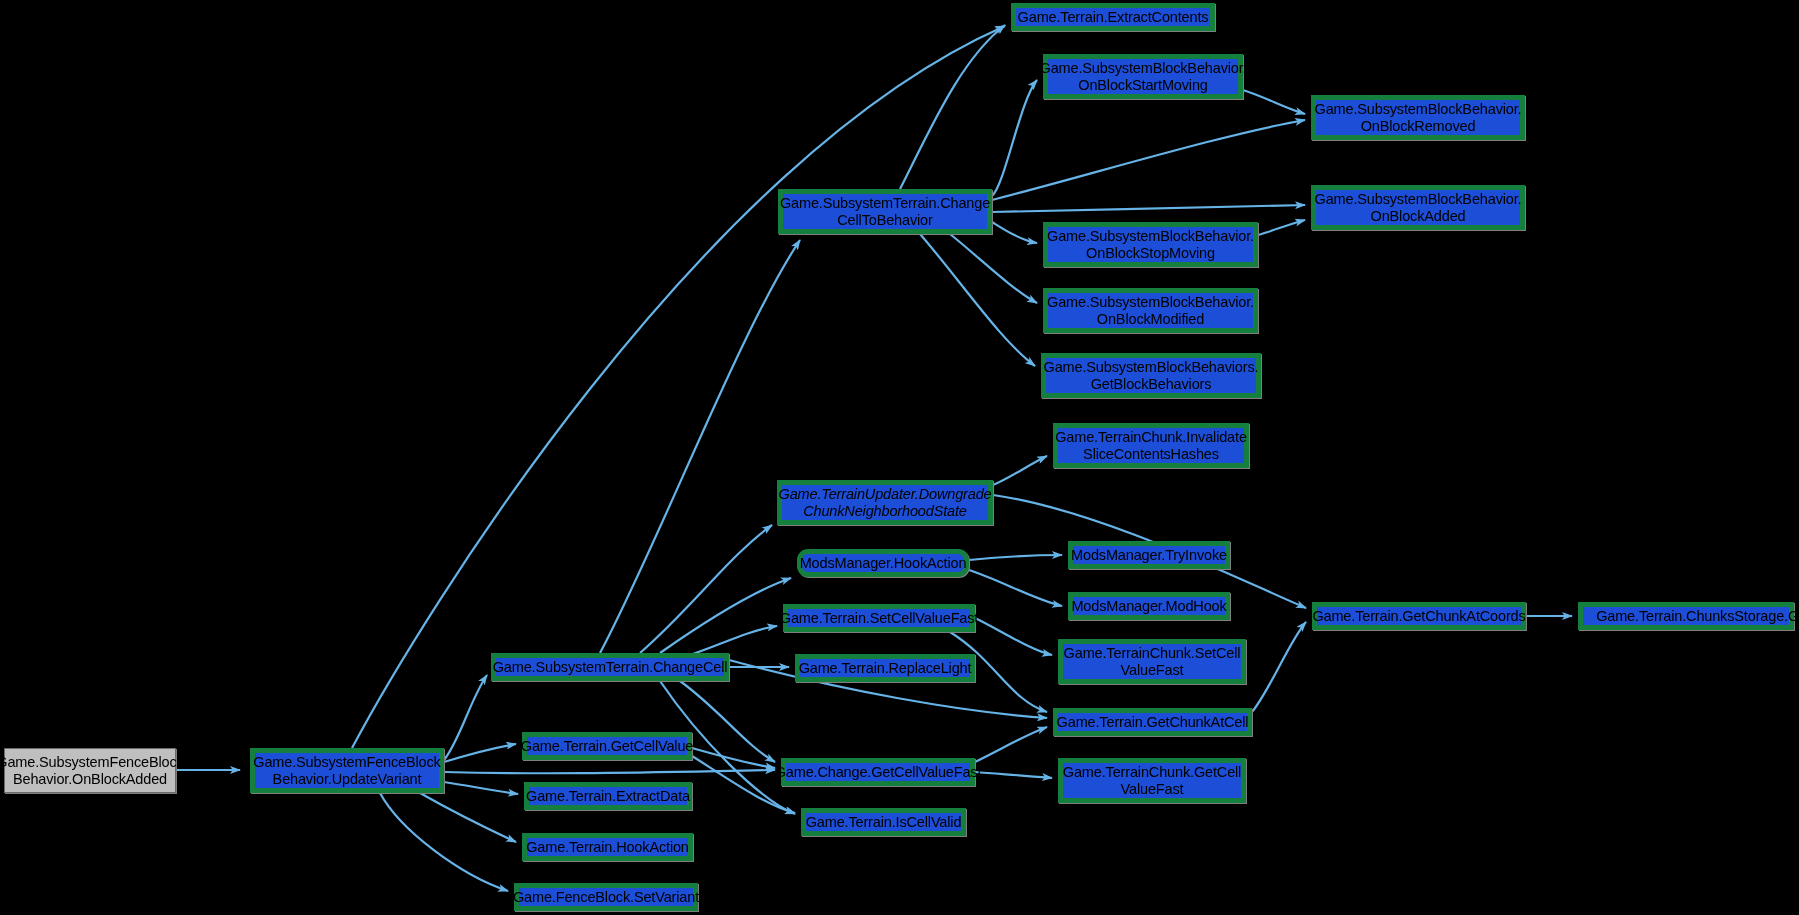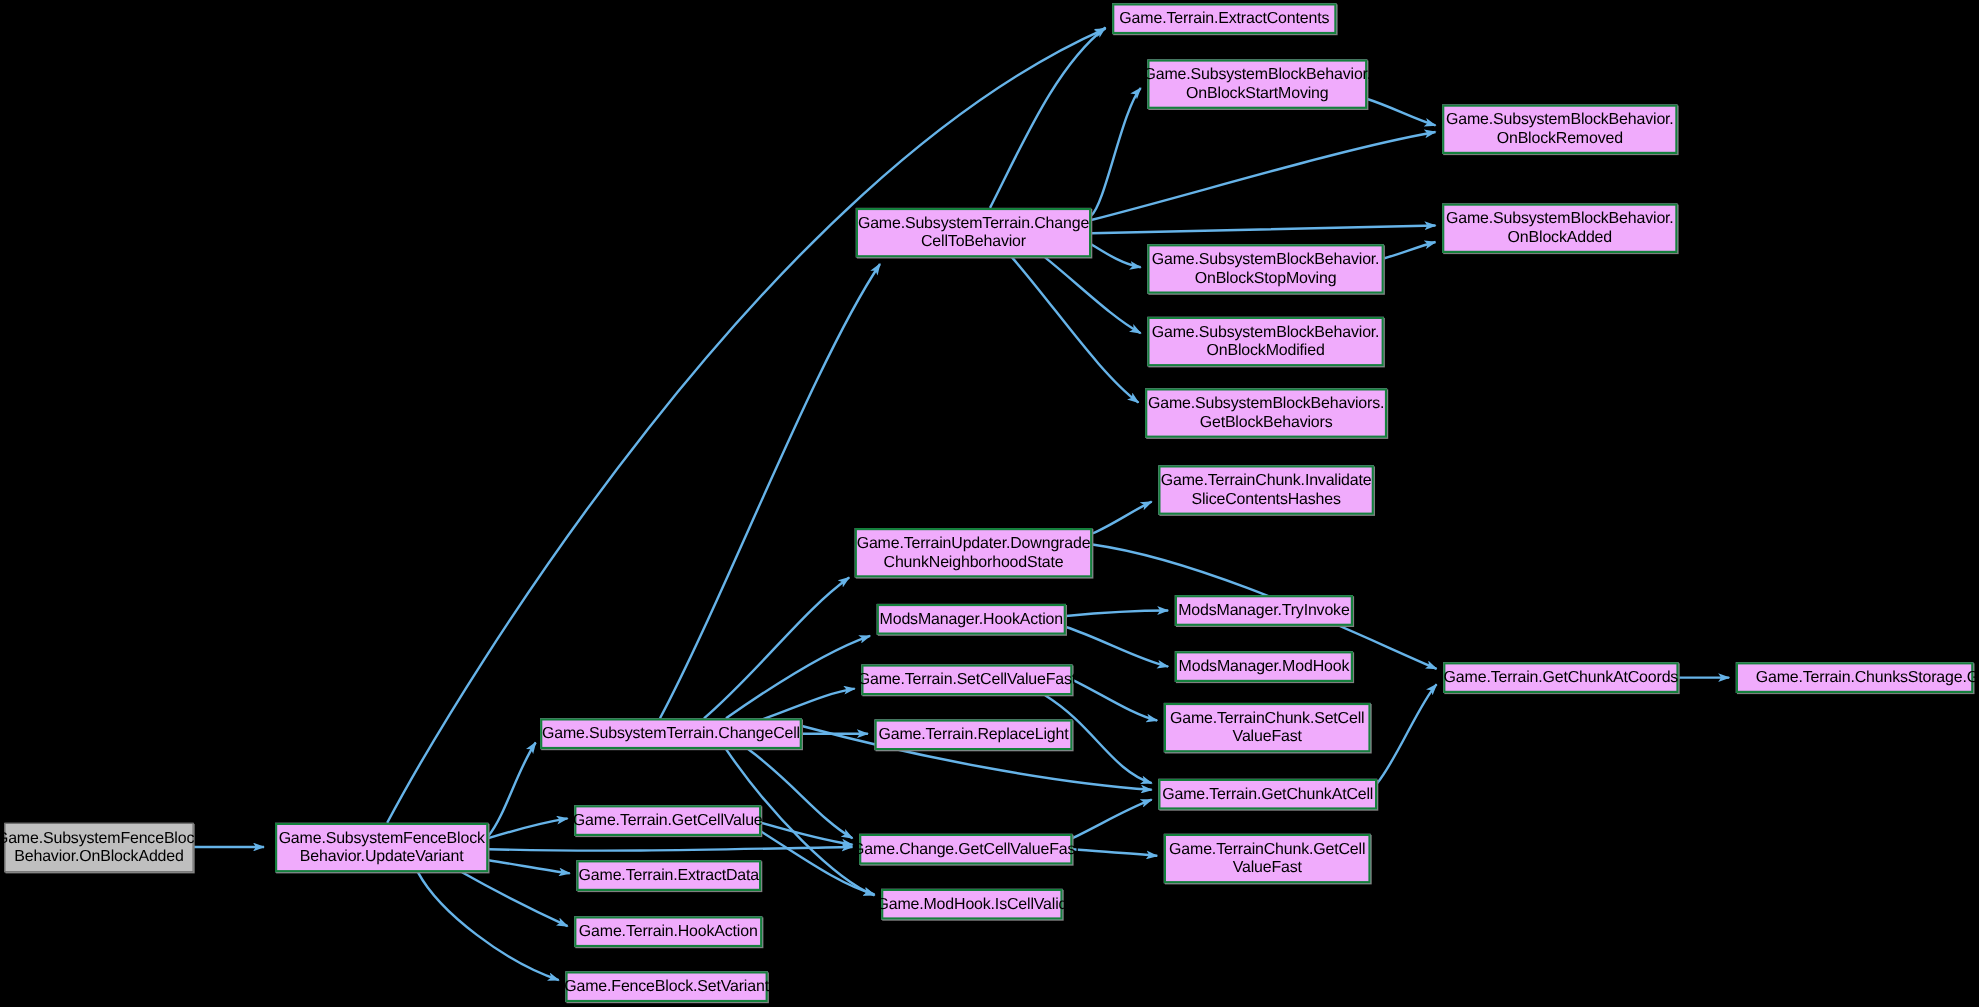--- a/index.html
+++ b/index.html
@@ -9,22 +9,22 @@
     width:1799px;
     height:915px;
     background:#000;
     font-family:"Liberation Sans","DejaVu Sans",sans-serif;
     overflow:hidden;
   }
   #edges{position:absolute;left:0;top:0;width:1799px;height:915px;}
   .node{
     position:absolute;
     box-sizing:border-box;
-    background:#f0abfc;
-    border:2px solid #15803d;
+    background:#1d4ed8;
+    border:5px solid #15803d;
     box-shadow:1px 1px 0 0 #7f7f7f;
     color:#000;
     font-size:14.5px;
     line-height:17px;
     letter-spacing:-0.15px;
     display:flex;
     align-items:center;
     justify-content:center;
     text-align:center;
     padding:0 5px;
@@ -101,35 +101,35 @@
       <div class="node" style="left: 778px; top: 189px; width: 214px; height: 45px;">Game.SubsystemTerrain.Change
 CellToBehavior</div>
       <div class="node" style="left: 1043px; top: 222px; width: 215px; height: 45px;">Game.SubsystemBlockBehavior.
 OnBlockStopMoving</div>
       <div class="node" style="left: 1043px; top: 288px; width: 215px; height: 45px;">Game.SubsystemBlockBehavior.
 OnBlockModified</div>
       <div class="node" style="left: 1041px; top: 353px; width: 220px; height: 45px;">Game.SubsystemBlockBehaviors.
 GetBlockBehaviors</div>
       <div class="node" style="left: 1053px; top: 423px; width: 196px; height: 45px;">Game.TerrainChunk.Invalidate
 SliceContentsHashes</div>
-      <div class="node" style="left: 777px; top: 480px; width: 216px; height: 45px;">Game.TerrainUpdater.Downgrade
+      <div class="node" style="left: 777px; top: 480px; width: 216px; height: 45px; font-style: italic;">Game.TerrainUpdater.Downgrade
 ChunkNeighborhoodState</div>
-      <div class="node" style="left: 797px; top: 549px; width: 172px; height: 28px;">ModsManager.HookAction</div>
+      <div class="node" style="left: 797px; top: 549px; width: 172px; height: 28px; border-radius: 11px;">ModsManager.HookAction</div>
       <div class="node" style="left: 1068px; top: 541px; width: 162px; height: 28px;">ModsManager.TryInvoke</div>
       <div class="node" style="left: 1068px; top: 592px; width: 162px; height: 28px;">ModsManager.ModHook</div>
       <div class="node" style="left: 783px; top: 604px; width: 192px; height: 28px; text-align: center;">Game.Terrain.SetCellValueFast</div>
       <div class="node" style="left: 1058px; top: 639px; width: 188px; height: 45px;">Game.TerrainChunk.SetCell
 ValueFast</div>
       <div class="node" style="left: 1312px; top: 602px; width: 214px; height: 28px;">Game.Terrain.GetChunkAtCoords</div>
       <div class="node" style="left: 1578px; top: 602px; width: 216px; height: 28px; padding-left: 40px;">Game.Terrain.ChunksStorage.Get</div>
       <div class="node" style="left: 491px; top: 653px; width: 238px; height: 28px;">Game.SubsystemTerrain.ChangeCell</div>
       <div class="node" style="left: 795px; top: 654px; width: 180px; height: 28px;">Game.Terrain.ReplaceLight</div>
       <div class="node" style="left: 1053px; top: 708px; width: 199px; height: 28px;">Game.Terrain.GetChunkAtCell</div>
       <div class="node" style="left: 522px; top: 732px; width: 170px; height: 28px;">Game.Terrain.GetCellValue</div>
       <div class="node" style="left: 781px; top: 758px; width: 194px; height: 28px;">Game.Change.GetCellValueFast</div>
       <div class="node" style="left: 1058px; top: 758px; width: 188px; height: 45px;">Game.TerrainChunk.GetCell
 ValueFast</div>
       <div class="node" style="left: 524px; top: 782px; width: 168px; height: 28px;">Game.Terrain.ExtractData</div>
-      <div class="node" style="left: 801px; top: 808px; width: 165px; height: 28px;">Game.ModHook.IsCellValid</div>
+      <div class="node" style="left: 801px; top: 808px; width: 165px; height: 28px;">Game.Terrain.IsCellValid</div>
       <div class="node" style="left: 522px; top: 833px; width: 171px; height: 28px;">Game.Terrain.HookAction</div>
       <div class="node" style="left: 514px; top: 883px; width: 184px; height: 28px;">Game.FenceBlock.SetVariant</div>
     </div>
 </div>
 
 </body></html>

